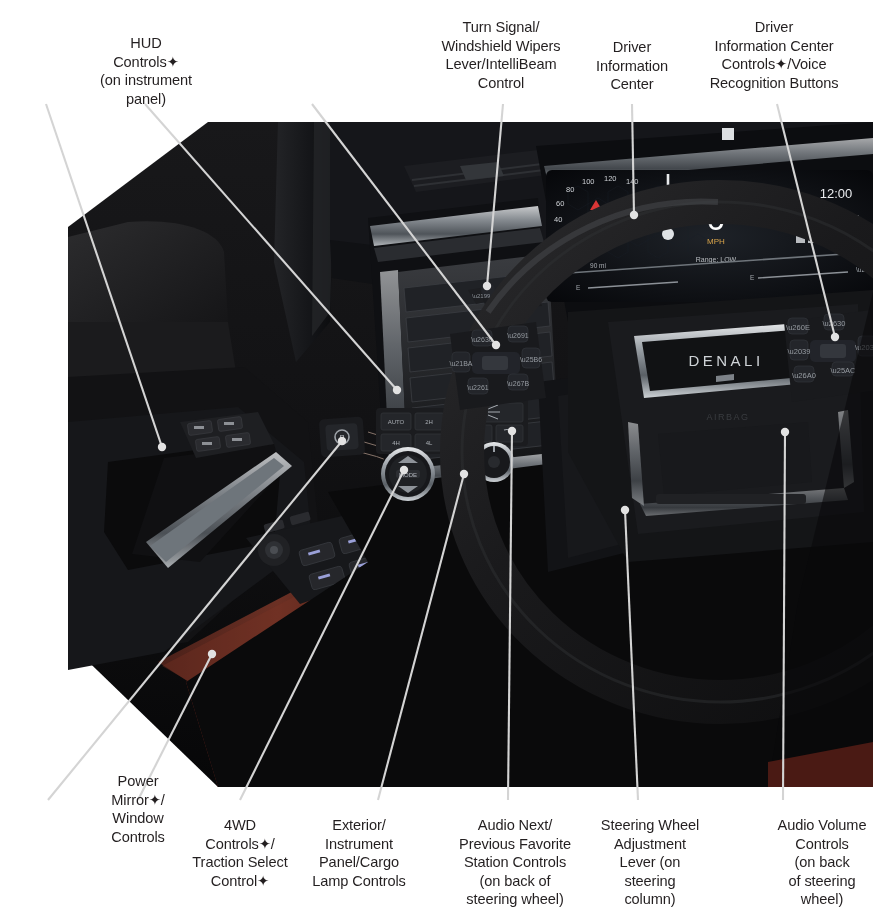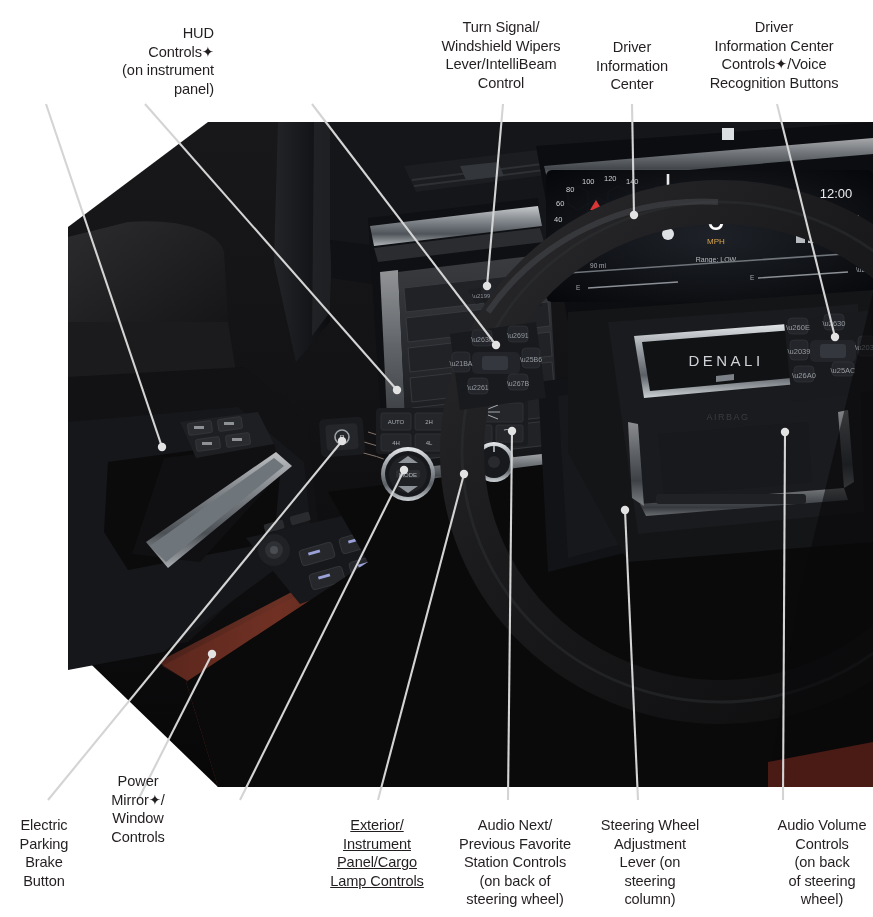--- a/index.html
+++ b/index.html
@@ -455,45 +455,45 @@
         <circle cx="464" cy="474" r="4.2"></circle>
         <line x1="508" y1="800" x2="512" y2="431"></line>
         <circle cx="512" cy="431" r="4.2"></circle>
         <line x1="638" y1="800" x2="625" y2="510"></line>
         <circle cx="625" cy="510" r="4.2"></circle>
         <line x1="783" y1="800" x2="785" y2="432"></line>
         <circle cx="785" cy="432" r="4.2"></circle>
       </g>
   </svg>
 
-  <div class="callout top" style="left:78px; top:24px; width:136px;text-align:right;">HUD
+  <div class="callout top" style="left:78px; top:34px; width:136px;">HUD
 Controls✦
 (on instrument
 panel)</div>
   <div class="callout top" style="left:432px; top:18px; width:138px;text-align:center;">Turn Signal/
 Windshield Wipers
 Lever/IntelliBeam
 Control</div>
   <div class="callout top" style="left:588px; top:38px; width:88px;">Driver
 Information
 Center</div>
   <div class="callout top" style="left:694px; top:18px; width:160px;">Driver
 Information Center
 Controls✦/Voice
 Recognition Buttons</div>
 
-  <div class="callout bot" style="left:4px;  top:816px; width:80px;">Electric
-Parking
-Brake
-Button</div>
   <div class="callout bot" style="left:96px; top:772px; width:84px;">Power
 Mirror✦/
 Window
 Controls</div>
-  <div class="callout bot" style="left:315px; top:816px; width:124px;text-decoration:underline;">Exterior/
+  <div class="callout bot" style="left:182px; top:816px; width:116px;">4WD
+Controls✦/
+Traction Select
+Control✦</div>
+  <div class="callout bot" style="left:297px; top:816px; width:124px;">Exterior/
 Instrument
 Panel/Cargo
 Lamp Controls</div>
   <div class="callout bot" style="left:444px; top:816px; width:142px;text-align:center;">Audio Next/
 Previous Favorite
 Station Controls
 (on back of
 steering wheel)</div>
   <div class="callout bot" style="left:592px; top:816px; width:116px;">Steering Wheel
 Adjustment

